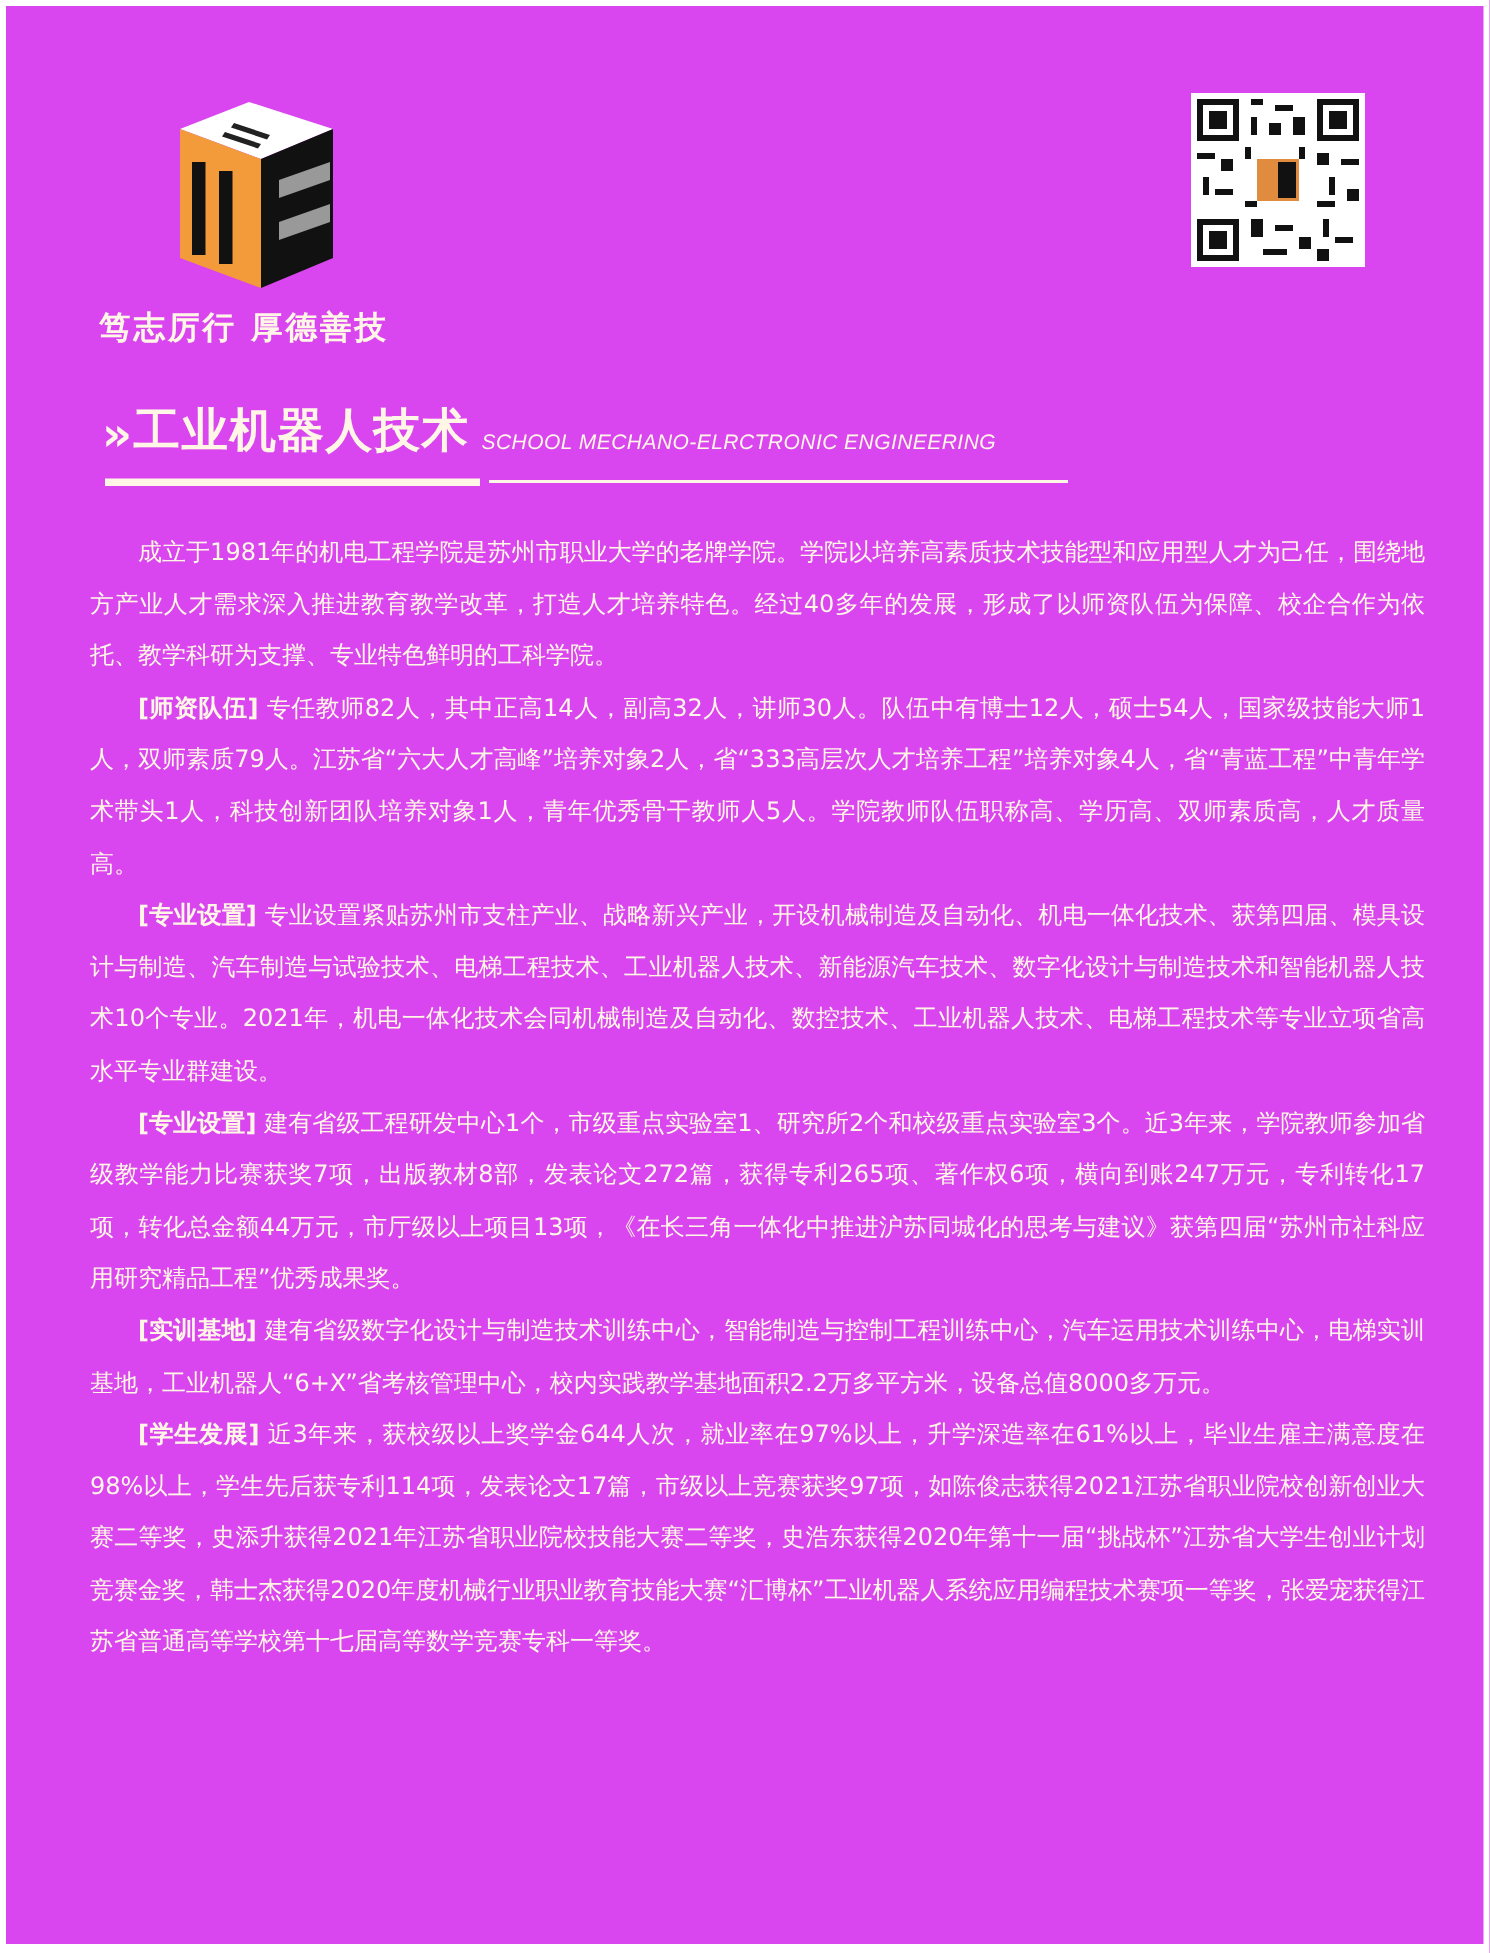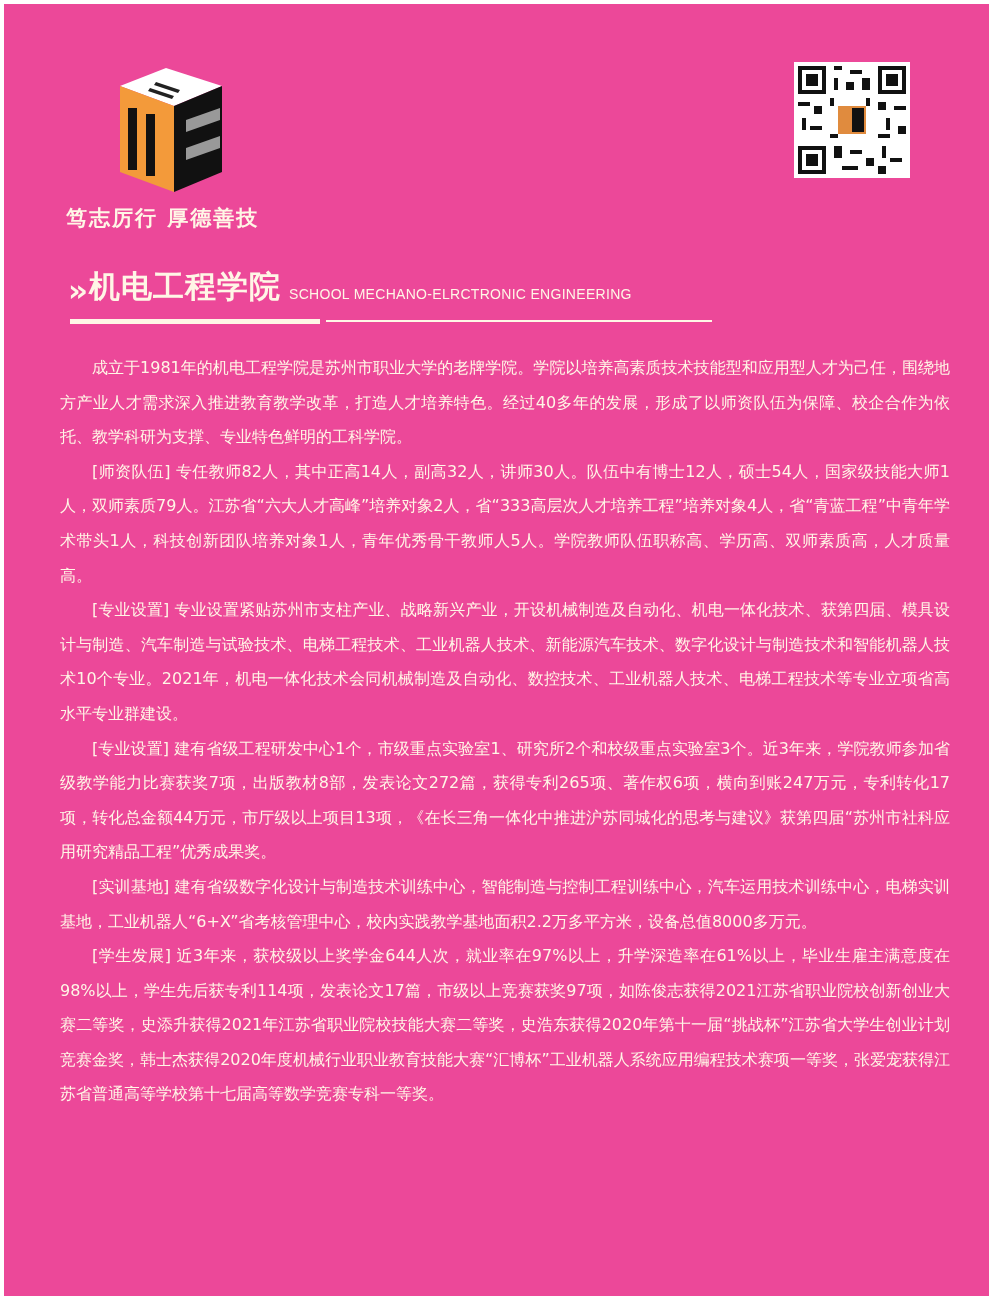--- a/index.html
+++ b/index.html
@@ -2,46 +2,46 @@
 <html><head>
 <meta charset="utf-8">
 <style>
   html, body { margin: 0; padding: 0; }
   body {
     width: 993px; height: 1302px; background: #ffffff; position: relative; overflow: hidden;
     font-family: "DejaVu Sans", "Liberation Sans", sans-serif;
   }
   .panel {
     position: absolute; left: 4px; top: 4px; width: 985px; height: 1292px;
-    background: #ec4899;
+    background: #d946ef;
   }
   .logo { position: absolute; left: 112px; top: 64px; width: 110px; height: 124px; }
   .motto {
     position: absolute; left: 62px; top: 200px; color: #fff6e6; font-size: 21px; font-weight: bold;
     letter-spacing: 2px;
   }
   .qr {
     position: absolute; left: 790px; top: 58px; width: 116px; height: 116px; background: #fff;
   }
   .contact {
     position: absolute; right: 86px; top: 188px; text-align: right; color: #fff6e6; font-size: 14px;
     line-height: 22px; letter-spacing: 0.5px;
   }
   .title-row { position: absolute; left: 64px; top: 262px; display: flex; align-items: flex-end; }
   .title-cn { color: #fff6e6; font-size: 31px; font-weight: bold; letter-spacing: 1px; }
   .title-en { color: #fff6e6; font-size: 14px; margin-left: 8px; margin-bottom: 6px; letter-spacing: 0.3px;
-    font-family: "Liberation Sans", sans-serif; }
+    font-family: "Liberation Sans", sans-serif; font-style: italic; }
   .rule-thick { position: absolute; left: 66px; top: 315px; width: 250px; height: 5px; background: #fff6e6; }
   .rule-thin { position: absolute; left: 322px; top: 316px; width: 386px; height: 2px; background: #fff6e6; }
   .body-text {
     position: absolute; left: 56px; top: 347px; width: 890px;
     color: #fff6e6; font-size: 16px; line-height: 34.6px;
   }
   .para { margin: 0; text-indent: 32px; text-align: justify; }
-  .tag { font-weight: normal; }
+  .tag { font-weight: bold; }
 </style>
 </head>
 <body>
 
 <div class="panel">
 
   <svg class="logo" viewBox="0 0 110 124">
     <polygon points="4,18 50,0 106,18 58,38" fill="#ffffff"></polygon>
     <polygon points="4,18 58,38 58,124 4,104" fill="#f39a3a"></polygon>
     <polygon points="58,38 106,18 106,104 58,124" fill="#111111"></polygon>
@@ -92,21 +92,21 @@
         <rect x="9" y="18" width="2" height="1"></rect>
     </g>
     <rect x="11" y="11" width="7" height="7" fill="#e08b3e"></rect>
     <rect x="14.5" y="11.5" width="3" height="6" fill="#111"></rect>
   </svg>
   <div class="contact">
   </div>
 
   <div class="title-row">
     <span class="title-cn">»</span>
-    <span class="title-cn">机电工程学院</span>
+    <span class="title-cn">工业机器人技术</span>
     <span class="title-en">SCHOOL MECHANO-ELRCTRONIC ENGINEERING</span>
   </div>
   <div class="rule-thick"></div>
   <div class="rule-thin"></div>
 
   <div class="body-text">
     <p class="para"><span class="tag"></span><span>成立于1981年的机电工程学院是苏州市职业大学的老牌学院。学院以培养高素质技术技能型和应用型人才为己任，围绕地方产业人才需求深入推进教育教学改革，打造人才培养特色。经过40多年的发展，形成了以师资队伍为保障、校企合作为依托、教学科研为支撑、专业特色鲜明的工科学院。</span></p>
     <p class="para"><span class="tag">[师资队伍]</span><span> 专任教师82人，其中正高14人，副高32人，讲师30人。队伍中有博士12人，硕士54人，国家级技能大师1人，双师素质79人。江苏省“六大人才高峰”培养对象2人，省“333高层次人才培养工程”培养对象4人，省“青蓝工程”中青年学术带头1人，科技创新团队培养对象1人，青年优秀骨干教师人5人。学院教师队伍职称高、学历高、双师素质高，人才质量高。</span></p>
     <p class="para"><span class="tag">[专业设置]</span><span> 专业设置紧贴苏州市支柱产业、战略新兴产业，开设机械制造及自动化、机电一体化技术、获第四届、模具设计与制造、汽车制造与试验技术、电梯工程技术、工业机器人技术、新能源汽车技术、数字化设计与制造技术和智能机器人技术10个专业。2021年，机电一体化技术会同机械制造及自动化、数控技术、工业机器人技术、电梯工程技术等专业立项省高水平专业群建设。</span></p>
     <p class="para"><span class="tag">[专业设置]</span><span> 建有省级工程研发中心1个，市级重点实验室1、研究所2个和校级重点实验室3个。近3年来，学院教师参加省级教学能力比赛获奖7项，出版教材8部，发表论文272篇，获得专利265项、著作权6项，横向到账247万元，专利转化17项，转化总金额44万元，市厅级以上项目13项，《在长三角一体化中推进沪苏同城化的思考与建议》获第四届“苏州市社科应用研究精品工程”优秀成果奖。</span></p>

